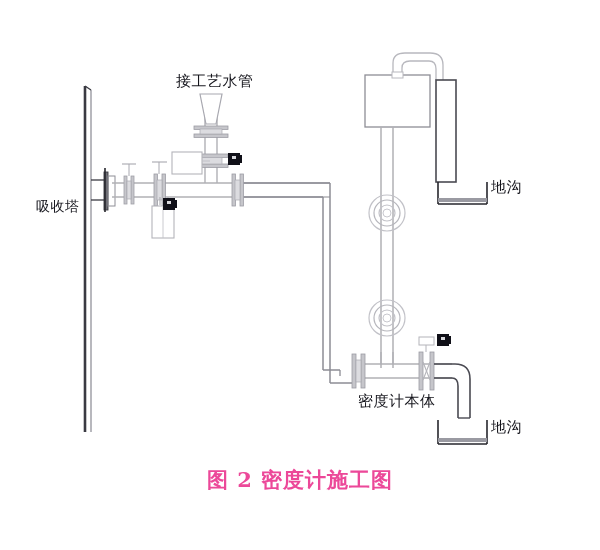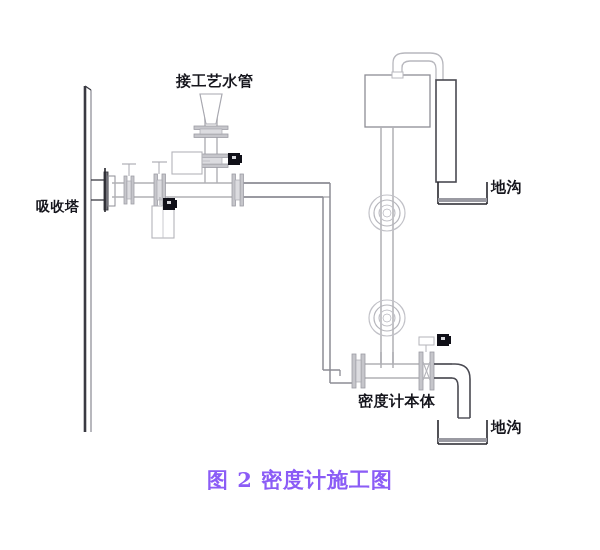--- a/index.html
+++ b/index.html
@@ -18,40 +18,40 @@
   #drawing {
     position: absolute;
     left: 0;
     top: 0;
     width: 600px;
     height: 550px;
   }
   .lbl {
     position: absolute;
     font-family: "DejaVu Sans", sans-serif;
-    font-weight: bold;
+    font-weight: normal;
     color: #15151c;
     white-space: nowrap;
     letter-spacing: 0.5px;
   }
   #lbl-tower      { left: 36px;  top: 198px; font-size: 14px; }
   #lbl-process    { left: 176px; top: 72px;  font-size: 15px; }
   #lbl-body       { left: 358px; top: 392px; font-size: 15px; }
   #lbl-trench-top { left: 491px; top: 178px; font-size: 15px; }
   #lbl-trench-bot { left: 491px; top: 418px; font-size: 15px; }
   #caption {
     position: absolute;
     left: 0;
     top: 466px;
     width: 600px;
     text-align: center;
     font-family: "DejaVu Serif", serif;
     font-size: 21px;
     font-weight: bold;
-    color: #8b5cf6;
+    color: #ec4899;
     letter-spacing: 1px;
   }
 </style>
 </head>
 <body>
 
 <div id="page">
 
   <svg id="drawing" viewBox="0 0 600 550">
 

